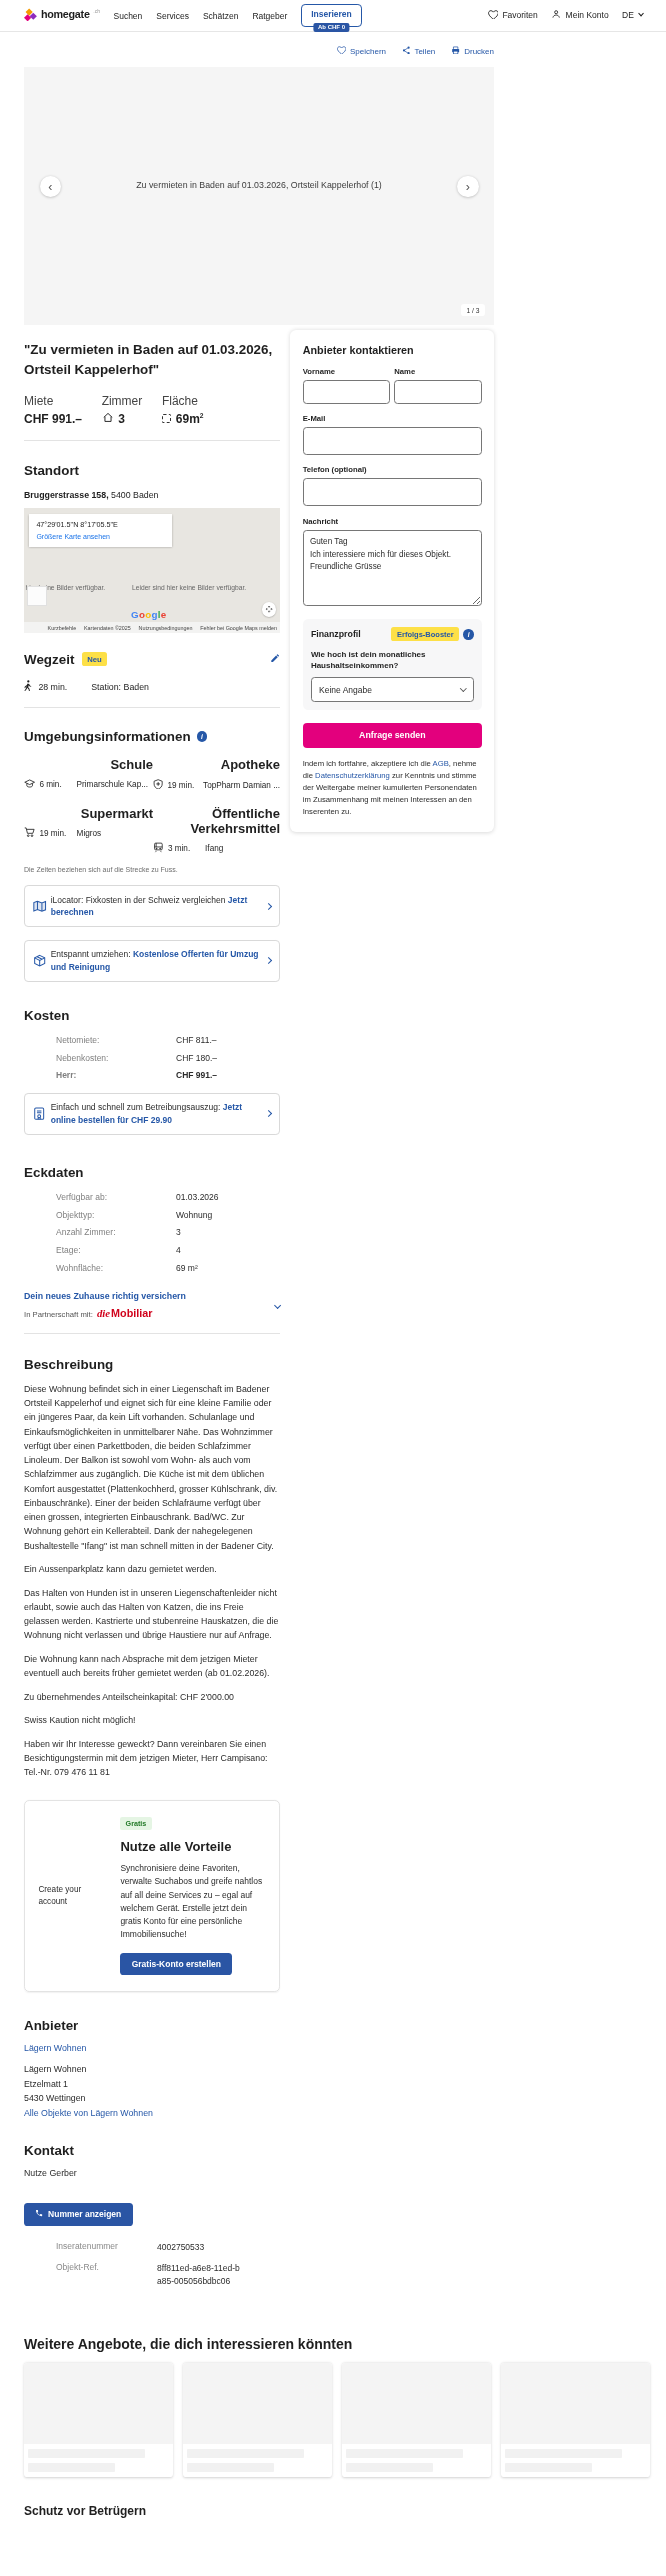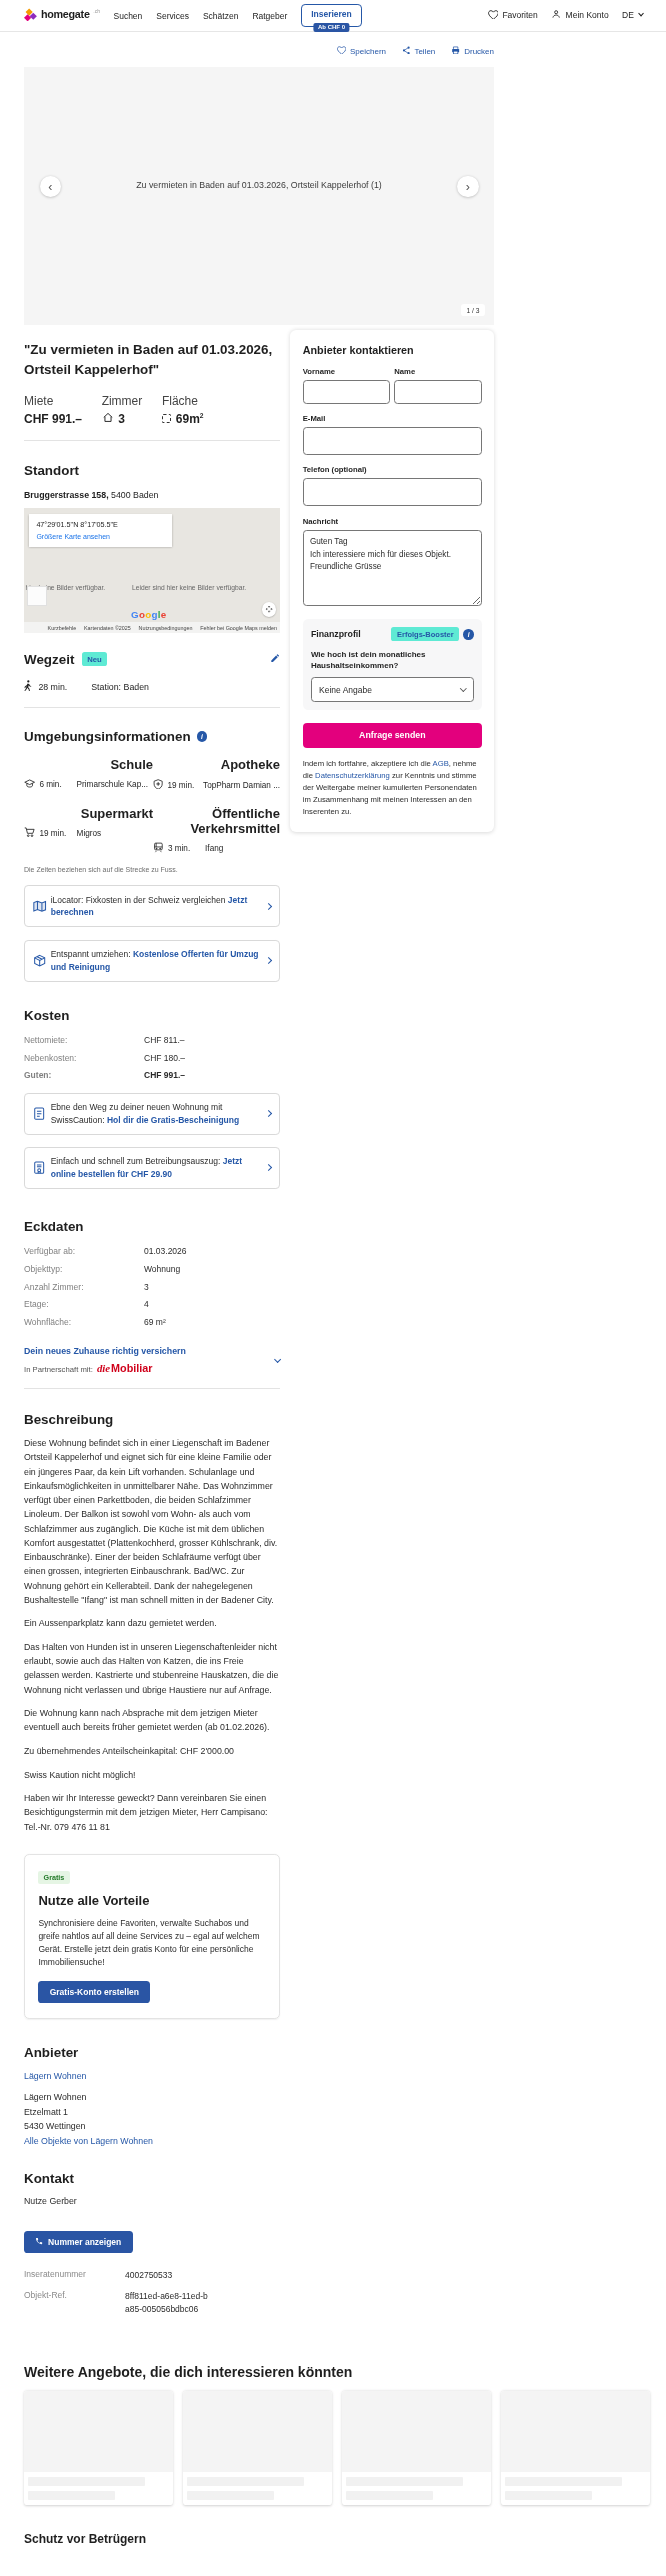--- a/index.html
+++ b/index.html
@@ -66,21 +66,21 @@
   .noimg-l{left:-33px;}
   .noimg-m{left:108px;}
   .map-square{position:absolute;left:3.1px;top:78px;width:19.6px;height:19.6px;background:#fcfcfc;border:0.5px solid #e0e0e0;}
   .google{position:absolute;left:107px;bottom:13.4px;font-size:9.8px;font-weight:bold;letter-spacing:0.3px;}
   .map-fs{position:absolute;right:4.1px;bottom:16.5px;width:14.4px;height:14.4px;background:#fff;border-radius:50%;box-shadow:0 0.5px 1.5px rgba(0,0,0,0.3);display:flex;align-items:center;justify-content:center;color:#666;}
   .map-bar{position:absolute;left:0;right:0;bottom:0;height:10.8px;background:rgba(245,245,245,0.85);display:flex;justify-content:flex-end;gap:7.7px;align-items:center;padding:0 3.1px;}
   .map-bar span{font-size:5.4px;color:#444;}
 
   
   .head-row{display:flex;align-items:center;margin-top:18.5px;}
-  .badge-blue{background:#5eead4;color:var(--blue);font-weight:bold;font-size:7.7px;padding:2.6px 5.7px;border-radius:2.6px;margin-left:7.2px;}
+  .badge-blue{background:#fde047;color:var(--blue);font-weight:bold;font-size:7.7px;padding:2.6px 5.7px;border-radius:2.6px;margin-left:7.2px;}
   .edit-btn{margin-left:auto;background:none;border:none;color:var(--blue);cursor:pointer;padding:0;}
   .walk-row{display:flex;align-items:center;margin-top:13.4px;font-size:8.8px;color:#1f1f1f;}
   .walk-row .t{margin-left:6.2px;}
   .walk-row .s{margin-left:24px;}
 
   
   .info-circle{width:10.3px;height:10.3px;border-radius:50%;background:var(--blue);color:#fff;font-size:6.7px;font-weight:bold;font-style:italic;display:inline-flex;align-items:center;justify-content:center;margin-left:6.2px;}
   .umg-grid{display:grid;grid-template-columns:129px 127px;row-gap:14.4px;margin-top:13.4px;}
   .umg-label{font-size:13px;font-weight:bold;color:#1f1f1f;text-align:right;}
   .umg-row{display:flex;align-items:center;margin-top:6.2px;font-size:8.2px;color:#1f1f1f;}
@@ -93,21 +93,21 @@
   .banner{display:flex;align-items:center;border:0.5px solid #d9d9d9;border-radius:4.1px;padding:7.2px 8.2px;margin-top:12.4px;cursor:pointer;background:#fff;}
   .banner-ic{flex:0 0 17.5px;color:var(--blue);display:flex;align-items:center;}
   .banner p{flex:1;font-size:8.5px;line-height:1.5;margin:0;padding-right:5.2px;color:#2b2b2b;}
   .banner a{font-weight:bold;color:var(--blue);}
   .chev-r{width:5.2px;height:5.2px;border-right:1.3px solid var(--blue);border-top:1.3px solid var(--blue);transform:rotate(45deg);flex:0 0 auto;}
   .chev-d{width:5.2px;height:5.2px;border-right:1.3px solid var(--blue);border-bottom:1.3px solid var(--blue);transform:rotate(45deg);}
 
   
   .kv-rows{margin-top:12.4px;}
   .kv-row{display:flex;margin-bottom:7.7px;font-size:8.5px;}
-  .kv-label{width:120px;color:#808080;flex:0 0 120px;}
+  .kv-label{width:120px;color:#808080;flex:0 0 120px;margin-left:32px;}
   .kv-value{color:#2b2b2b;}
   .kv-row.bold .kv-value{font-weight:bold;}
   .refs .kv-label{width:101px;flex:0 0 101px;color:#8a8a8a;}
   .refs .kv-value{width:86px;word-break:break-all;line-height:1.55;}
 
   
   .insurance{display:flex;align-items:center;margin-top:18.5px;}
   .ins-title{display:block;font-size:8.8px;font-weight:bold;color:var(--blue);}
   .ins-partner{display:flex;align-items:baseline;margin-top:6.2px;font-size:7.7px;color:#555;}
   .mob{color:#d0021b;margin-left:4.1px;font-size:10.8px;}
@@ -411,35 +411,25 @@
       <div class="kv-rows">
           <div class="kv-row">
           <span class="kv-label">Nettomiete:</span>
           <span class="kv-value">CHF 811.–</span>
         </div>
           <div class="kv-row">
           <span class="kv-label">Nebenkosten:</span>
           <span class="kv-value">CHF 180.–</span>
         </div>
           <div class="kv-row bold">
-          <span class="kv-label">Guten:</span>
+          <span class="kv-label">Herr:</span>
           <span class="kv-value">CHF 991.–</span>
         </div>
         </div>
 
-      <div class="banner">
-        <span class="banner-ic">
-            <svg width="12.4" height="13.4" viewBox="0 0 20 24" fill="none" stroke="currentColor" stroke-width="1.8">
-              <rect x="2" y="2" width="16" height="20" rx="2"></rect>
-              <path d="M6 7.5h8M6 12h8M6 16.5h5"></path>
-            </svg>
-          </span>
-        <p><span>Ebne den Weg zu deiner neuen Wohnung mit SwissCaution: </span><a>Hol dir die Gratis-Bescheinigung</a></p>
-        <span class="chev-r"></span>
-      </div>
       <div class="banner">
         <span class="banner-ic">
             <svg width="12.4" height="13.4" viewBox="0 0 20 24" fill="none" stroke="currentColor" stroke-width="1.8">
               <rect x="2" y="2" width="16" height="20" rx="2"></rect>
               <path d="M6 7h8M6 10.5h8"></path>
               <circle cx="10" cy="16.5" r="2.6"></circle>
               <path d="M8.8 18.8L7.8 22M11.2 18.8l1 3.2"></path>
             </svg>
           </span>
         <p><span>Einfach und schnell zum Betreibungsauszug: </span><a>Jetzt online bestellen für CHF 29.90</a></p>
@@ -487,20 +477,23 @@
           <p>Diese Wohnung befindet sich in einer Liegenschaft im Badener Ortsteil Kappelerhof und eignet sich für eine kleine Familie oder ein jüngeres Paar, da kein Lift vorhanden. Schulanlage und Einkaufsmöglichkeiten in unmittelbarer Nähe. Das Wohnzimmer verfügt über einen Parkettboden, die beiden Schlafzimmer Linoleum. Der Balkon ist sowohl vom Wohn- als auch vom Schlafzimmer aus zugänglich. Die Küche ist mit dem üblichen Komfort ausgestattet (Plattenkochherd, grosser Kühlschrank, div. Einbauschränke). Einer der beiden Schlafräume verfügt über einen grossen, integrierten Einbauschrank. Bad/WC. Zur Wohnung gehört ein Kellerabteil. Dank der nahegelegenen Bushaltestelle "Ifang" ist man schnell mitten in der Badener City.</p>
           <p>Ein Aussenparkplatz kann dazu gemietet werden.</p>
           <p>Das Halten von Hunden ist in unseren Liegenschaftenleider nicht erlaubt, sowie auch das Halten von Katzen, die ins Freie gelassen werden. Kastrierte und stubenreine Hauskatzen, die die Wohnung nicht verlassen und übrige Haustiere nur auf Anfrage.</p>
           <p>Die Wohnung kann nach Absprache mit dem jetzigen Mieter eventuell auch bereits früher gemietet werden (ab 01.02.2026).</p>
           <p>Zu übernehmendes Anteilscheinkapital: CHF 2'000.00</p>
           <p>Swiss Kaution nicht möglich!</p>
           <p>Haben wir Ihr Interesse geweckt? Dann vereinbaren Sie einen Besichtigungstermin mit dem jetzigen Mieter, Herr Campisano: Tel.-Nr. 079 476 11 81</p>
         </div>
 
       <div class="promo-card">
+        <div class="promo-left">
+          <span>Create your account</span>
+        </div>
         <div class="promo-right">
           <span class="badge-green">Gratis</span>
           <h3>Nutze alle Vorteile</h3>
           <p>Synchronisiere deine Favoriten, verwalte Suchabos und greife nahtlos auf all deine Services zu – egal auf welchem Gerät. Erstelle jetzt dein gratis Konto für eine persönliche Immobiliensuche!</p>
           <button class="btn-blue">Gratis-Konto erstellen</button>
         </div>
       </div>
 
       <h2 class="sec" style="margin-top:26px">Anbieter</h2>
       <a class="a-link">Lägern Wohnen</a>

